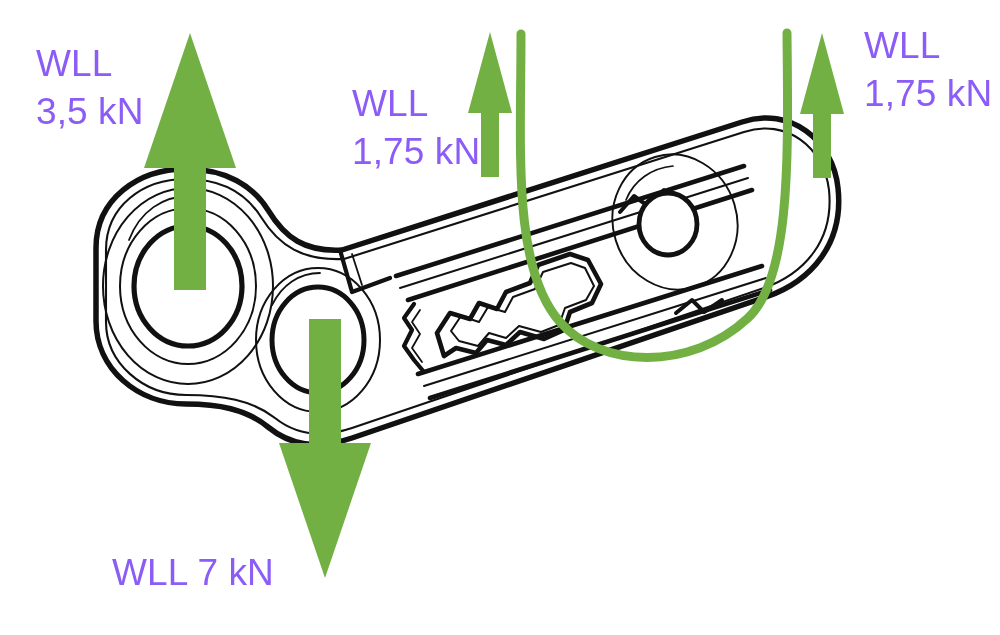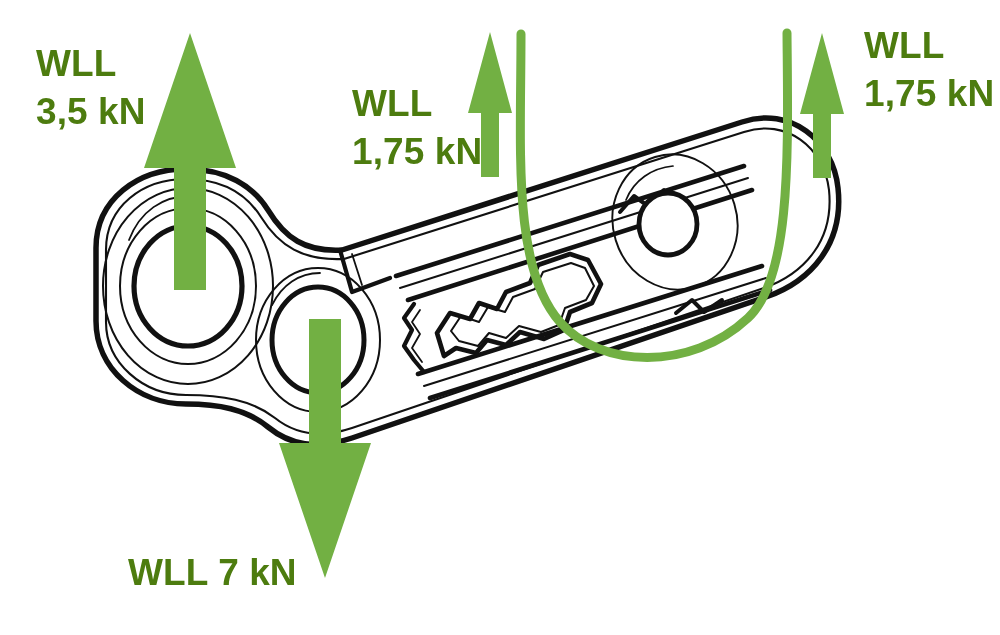--- a/index.html
+++ b/index.html
@@ -19,32 +19,32 @@
     overflow: hidden;
   }
   #stage svg {
     position: absolute;
     top: 0;
     left: 0;
     display: block;
   }
   .wll-label {
     position: absolute;
-    color: #4d7c0f;
+    color: #8b5cf6;
     font-family: "Liberation Sans", sans-serif;
     font-size: 37px;
     line-height: 1.30;
     letter-spacing: 0.1px;
     white-space: pre;
-    font-weight: 700;
+    font-weight: 400;
   }
   #label-left   { left: 36px;  top: 40px;  }
   #label-mid    { left: 352px; top: 80px;  }
   #label-right  { left: 864px; top: 22px;  }
-  #label-bottom { left: 128px; top: 549px; }
+  #label-bottom { left: 112px; top: 549px; }
 </style>
 </head>
 <body>
 
 <div id="stage">
 
   <svg width="1000" height="635" viewBox="0 0 1000 635" xmlns="http://www.w3.org/2000/svg">
 
     <defs>
       <clipPath id="clip-all">

